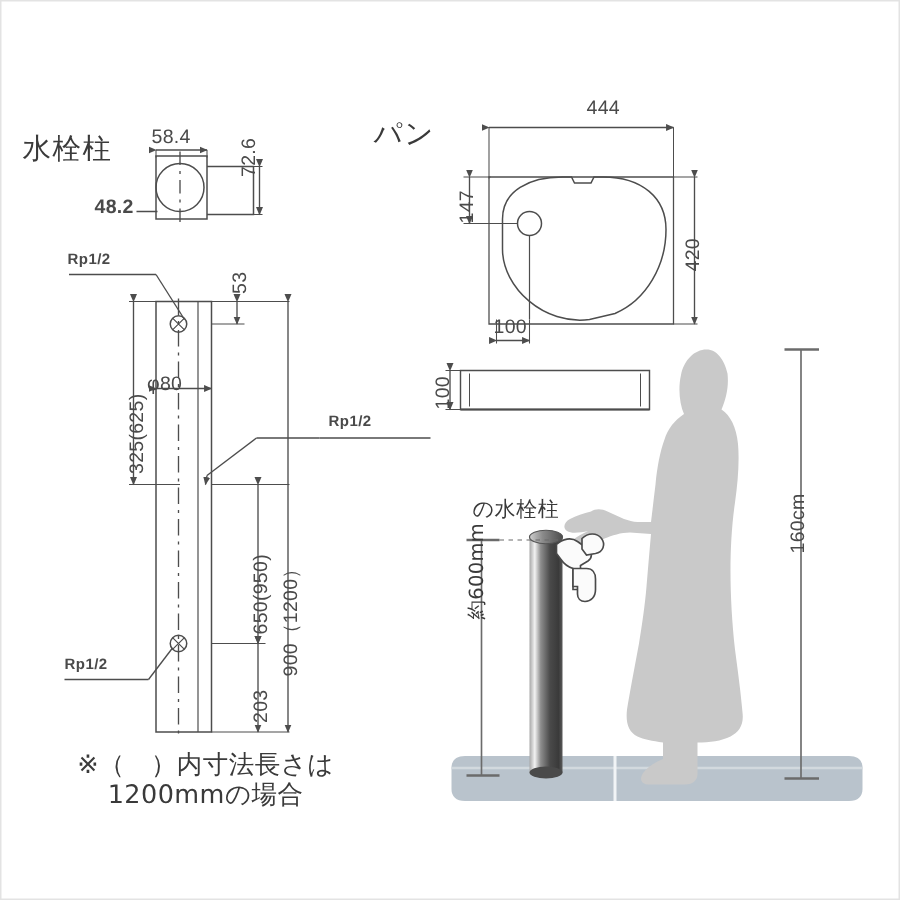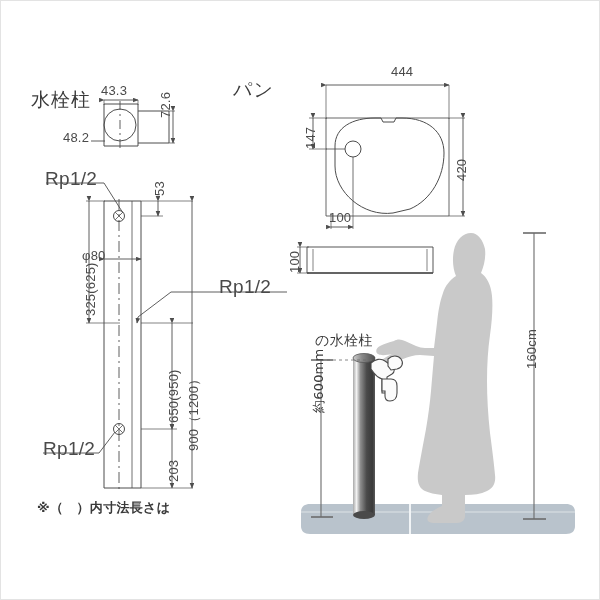--- a/index.html
+++ b/index.html
@@ -42,22 +42,22 @@
   .num {
     font-family: "Liberation Sans", "DejaVu Sans", sans-serif;
     color: #4a4a4a;
   }
   .rot90 {
     transform: rotate(-90deg);
     transform-origin: left top;
   }
   .title-jp { font-size: 19px; letter-spacing: 1px; }
   .dim { font-size: 13px; letter-spacing: 0.2px; }
-  .note { font-size: 13px; letter-spacing: 0.3px; text-align: left; font-weight: bold; }
-  .callout { font-size: 19px; letter-spacing: 0.3px; }
+  .note { font-size: 17px; letter-spacing: 0.3px; text-align: center; }
+  .callout { font-size: 10px; letter-spacing: 0.3px; font-weight: bold; }
   .label-jp { font-size: 14px; letter-spacing: 0.4px; line-height: 1.35; }
 </style>
 </head>
 <body>
 
 <div id="page">
   <div id="sheet">
 
     <svg class="layer" viewBox="0 0 600 600">
       <defs>
@@ -270,40 +270,41 @@
         <path d="M310,359 L332,359" stroke-width="1.6"></path>
         <path d="M310,516 L332,516" stroke-width="1.6"></path>
         <path d="M320,359 L372,359" stroke-width="0.8" stroke-dasharray="3,3"></path>
 
         <path d="M533,232 L533,518"></path>
         <path d="M522,232 L545,232" stroke-width="1.6"></path>
         <path d="M522,518 L545,518" stroke-width="1.6"></path>
       </g>
     </svg>
 
-    <div class="txt jp title-jp" style="left:14px; top:88px;margin-left:16px;">水栓柱</div>
-
-    <div class="txt num dim" style="left:100px; top:83px;">43.3</div>
+    <div class="txt jp title-jp" style="left:14px; top:88px;">水栓柱</div>
+
+    <div class="txt num dim" style="left:100px; top:83px;">58.4</div>
     <div class="txt num dim rot90" style="left:158px; top:117px;">72.6</div>
-    <div class="txt num dim" style="left:62px; top:130px;">48.2</div>
+    <div class="txt num dim" style="left:62px; top:130px;font-weight:bold;">48.2</div>
 
     <div class="txt num callout" style="left:44px; top:167px;">Rp1/2</div>
     <div class="txt num callout" style="left:42px; top:437px;">Rp1/2</div>
     <div class="txt num callout" style="left:218px; top:275px;">Rp1/2</div>
 
     <div class="txt num dim rot90" style="left:152px; top:195px;">53</div>
     <div class="txt num dim rot90" style="left:83px; top:315px;">325(625)</div>
-    <div class="txt num dim" style="left:81px; top:248px;">φ80</div>
+    <div class="txt num dim" style="left:97px; top:248px;">φ80</div>
     <div class="txt num dim rot90" style="left:166px; top:422px;">650(950)</div>
     <div class="txt num dim rot90" style="left:186px; top:450px;">900（1200）</div>
     <div class="txt num dim rot90" style="left:166px; top:481px;">203</div>
 
     <div class="txt jp note" style="left:36px; top:500px; width:200px;">※（　）内寸法長さは</div>
-
-    <div class="txt jp title-jp" style="left:232px; top:78px;">パン</div>
+    <div class="txt jp note" style="left:36px; top:520px; width:200px;">1200mmの場合</div>
+
+    <div class="txt jp title-jp" style="left:248px; top:78px;">パン</div>
     <div class="txt num dim" style="left:390px; top:64px;">444</div>
     <div class="txt num dim rot90" style="left:303px; top:148px;">147</div>
     <div class="txt num dim rot90" style="left:454px; top:180px;">420</div>
     <div class="txt num dim" style="left:328px; top:210px;">100</div>
     <div class="txt num dim rot90" style="left:287px; top:272px;">100</div>
 
     <div class="txt jp label-jp" style="left:314px; top:331px;font-family:Liberation Serif, serif;">の水栓柱</div>
     <div class="txt jp dim rot90" style="left:311px; top:412px;">約600mm</div>
     <div class="txt num dim rot90" style="left:524px; top:368px;">160cm</div>
 

